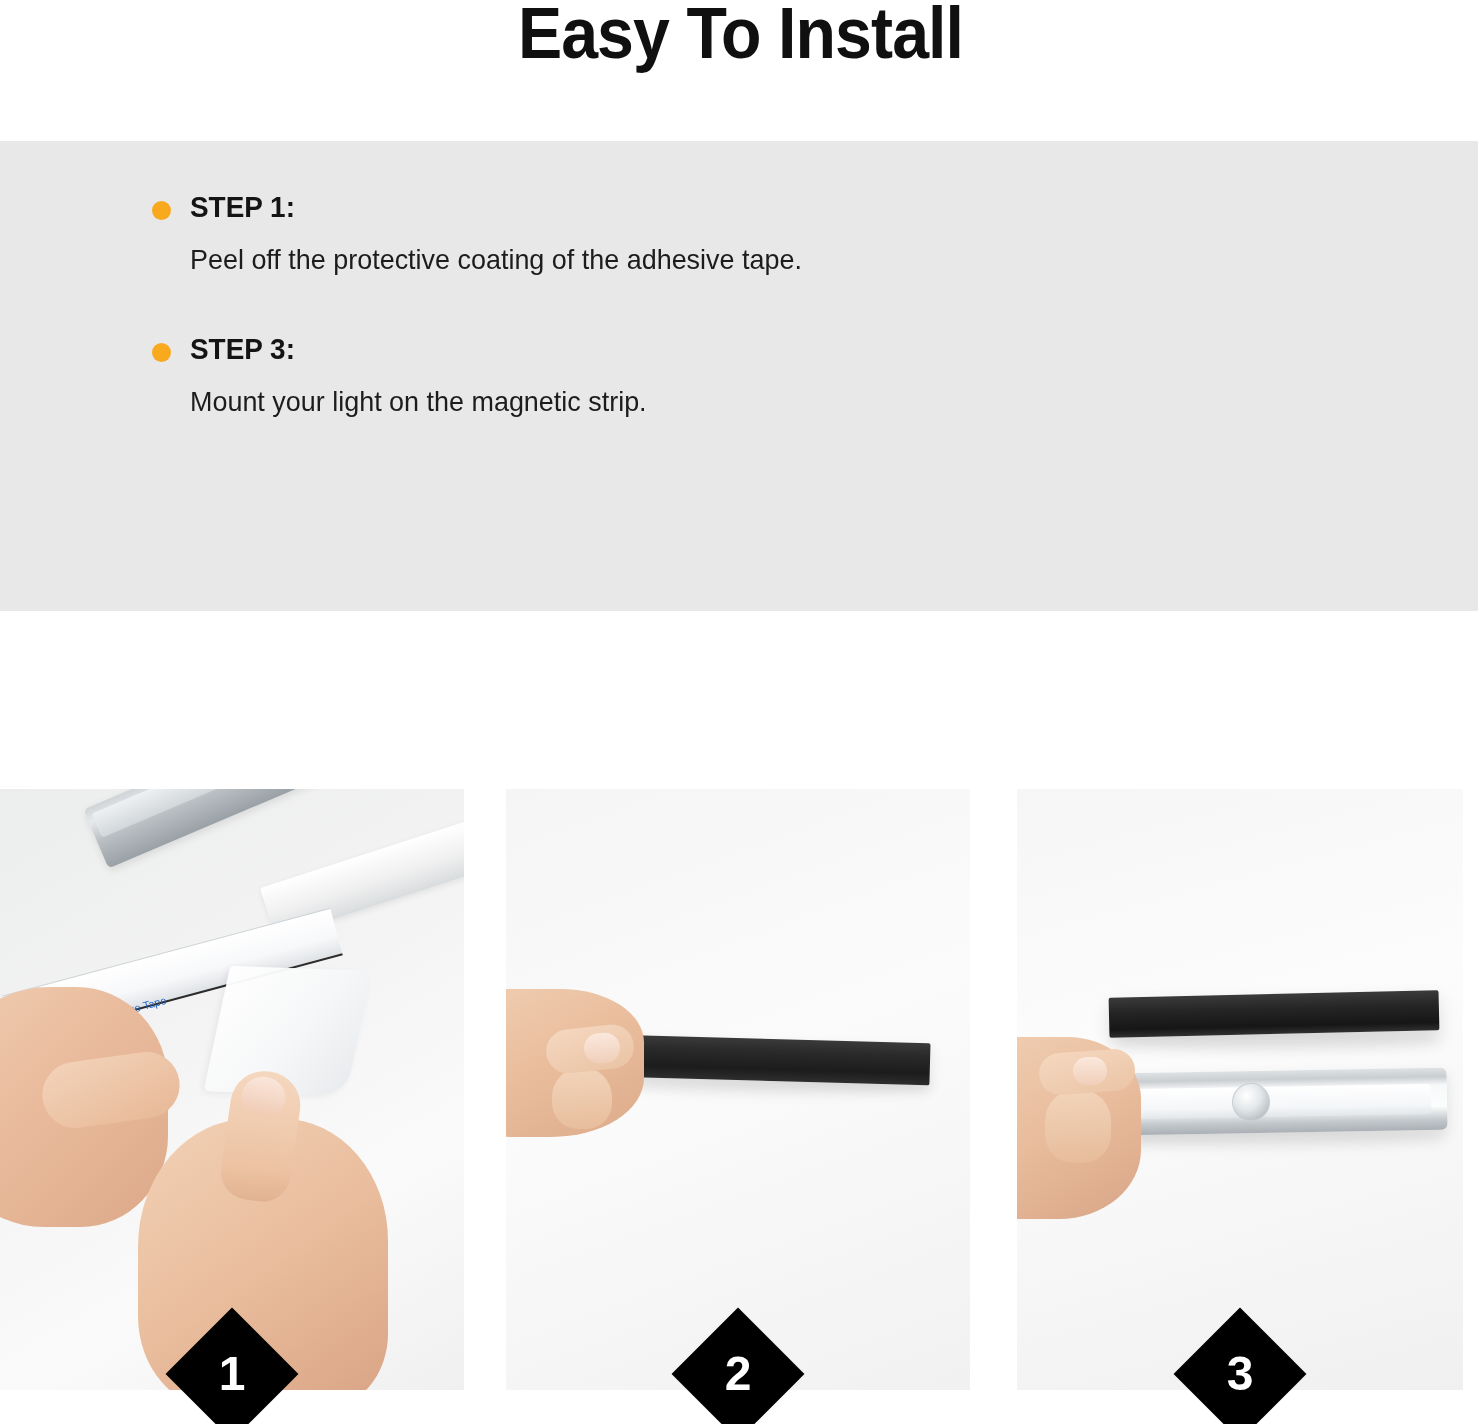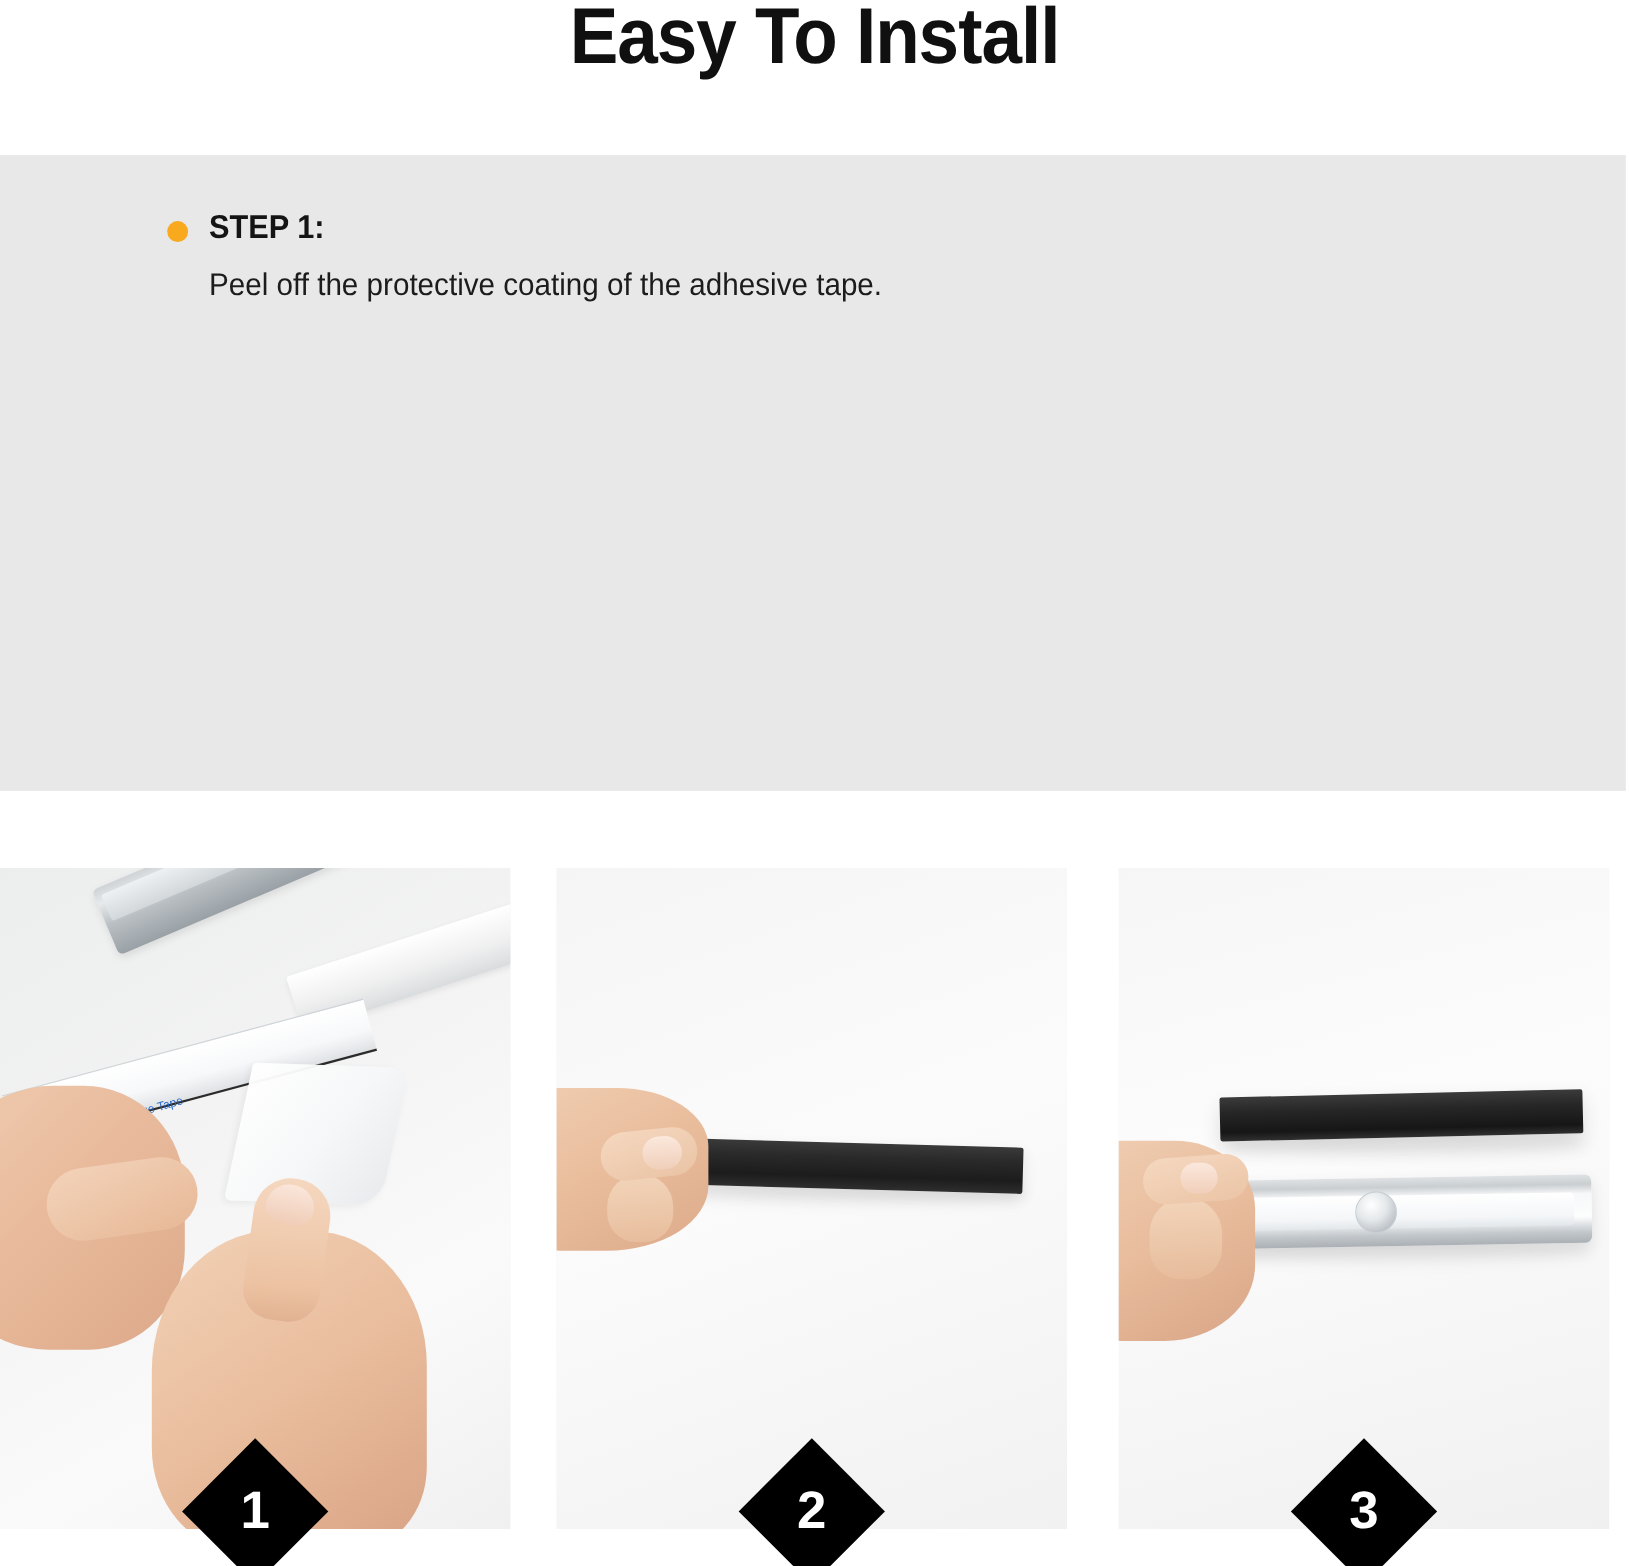--- a/index.html
+++ b/index.html
@@ -33,21 +33,21 @@
     transform-origin: center top;
     white-space: nowrap;
   }
 
   
   .steps-panel {
     position: absolute;
     left: 0;
     top: 141px;
     width: 1478px;
-    height: 578px;
+    height: 470px;
     background: #e8e8e8;
   }
   .steps-list {
     position: absolute;
     left: 152px;
     top: 46px;
     right: 60px;
   }
   .step-block {
     position: relative;
@@ -390,20 +390,25 @@
 <div class="steps-panel">
   <div class="steps-list">
 
     <div class="step-block">
       <span class="step-bullet"></span>
       <div class="step-label">STEP 1:</div>
       <div class="step-text">Peel off the protective coating of the adhesive tape.</div>
     </div>
 
 
+    <div class="step-block">
+      <span class="step-bullet"></span>
+      <div class="step-label">STEP 3:</div>
+      <div class="step-text">Mount your light on the magnetic strip.</div>
+    </div>
 
   </div>
 </div>
 
 <div class="photo-row">
 
   <div class="photo photo-1">
     <div class="photo-canvas">
       <div class="backdrop"></div>
       <div class="p1-light"></div>

